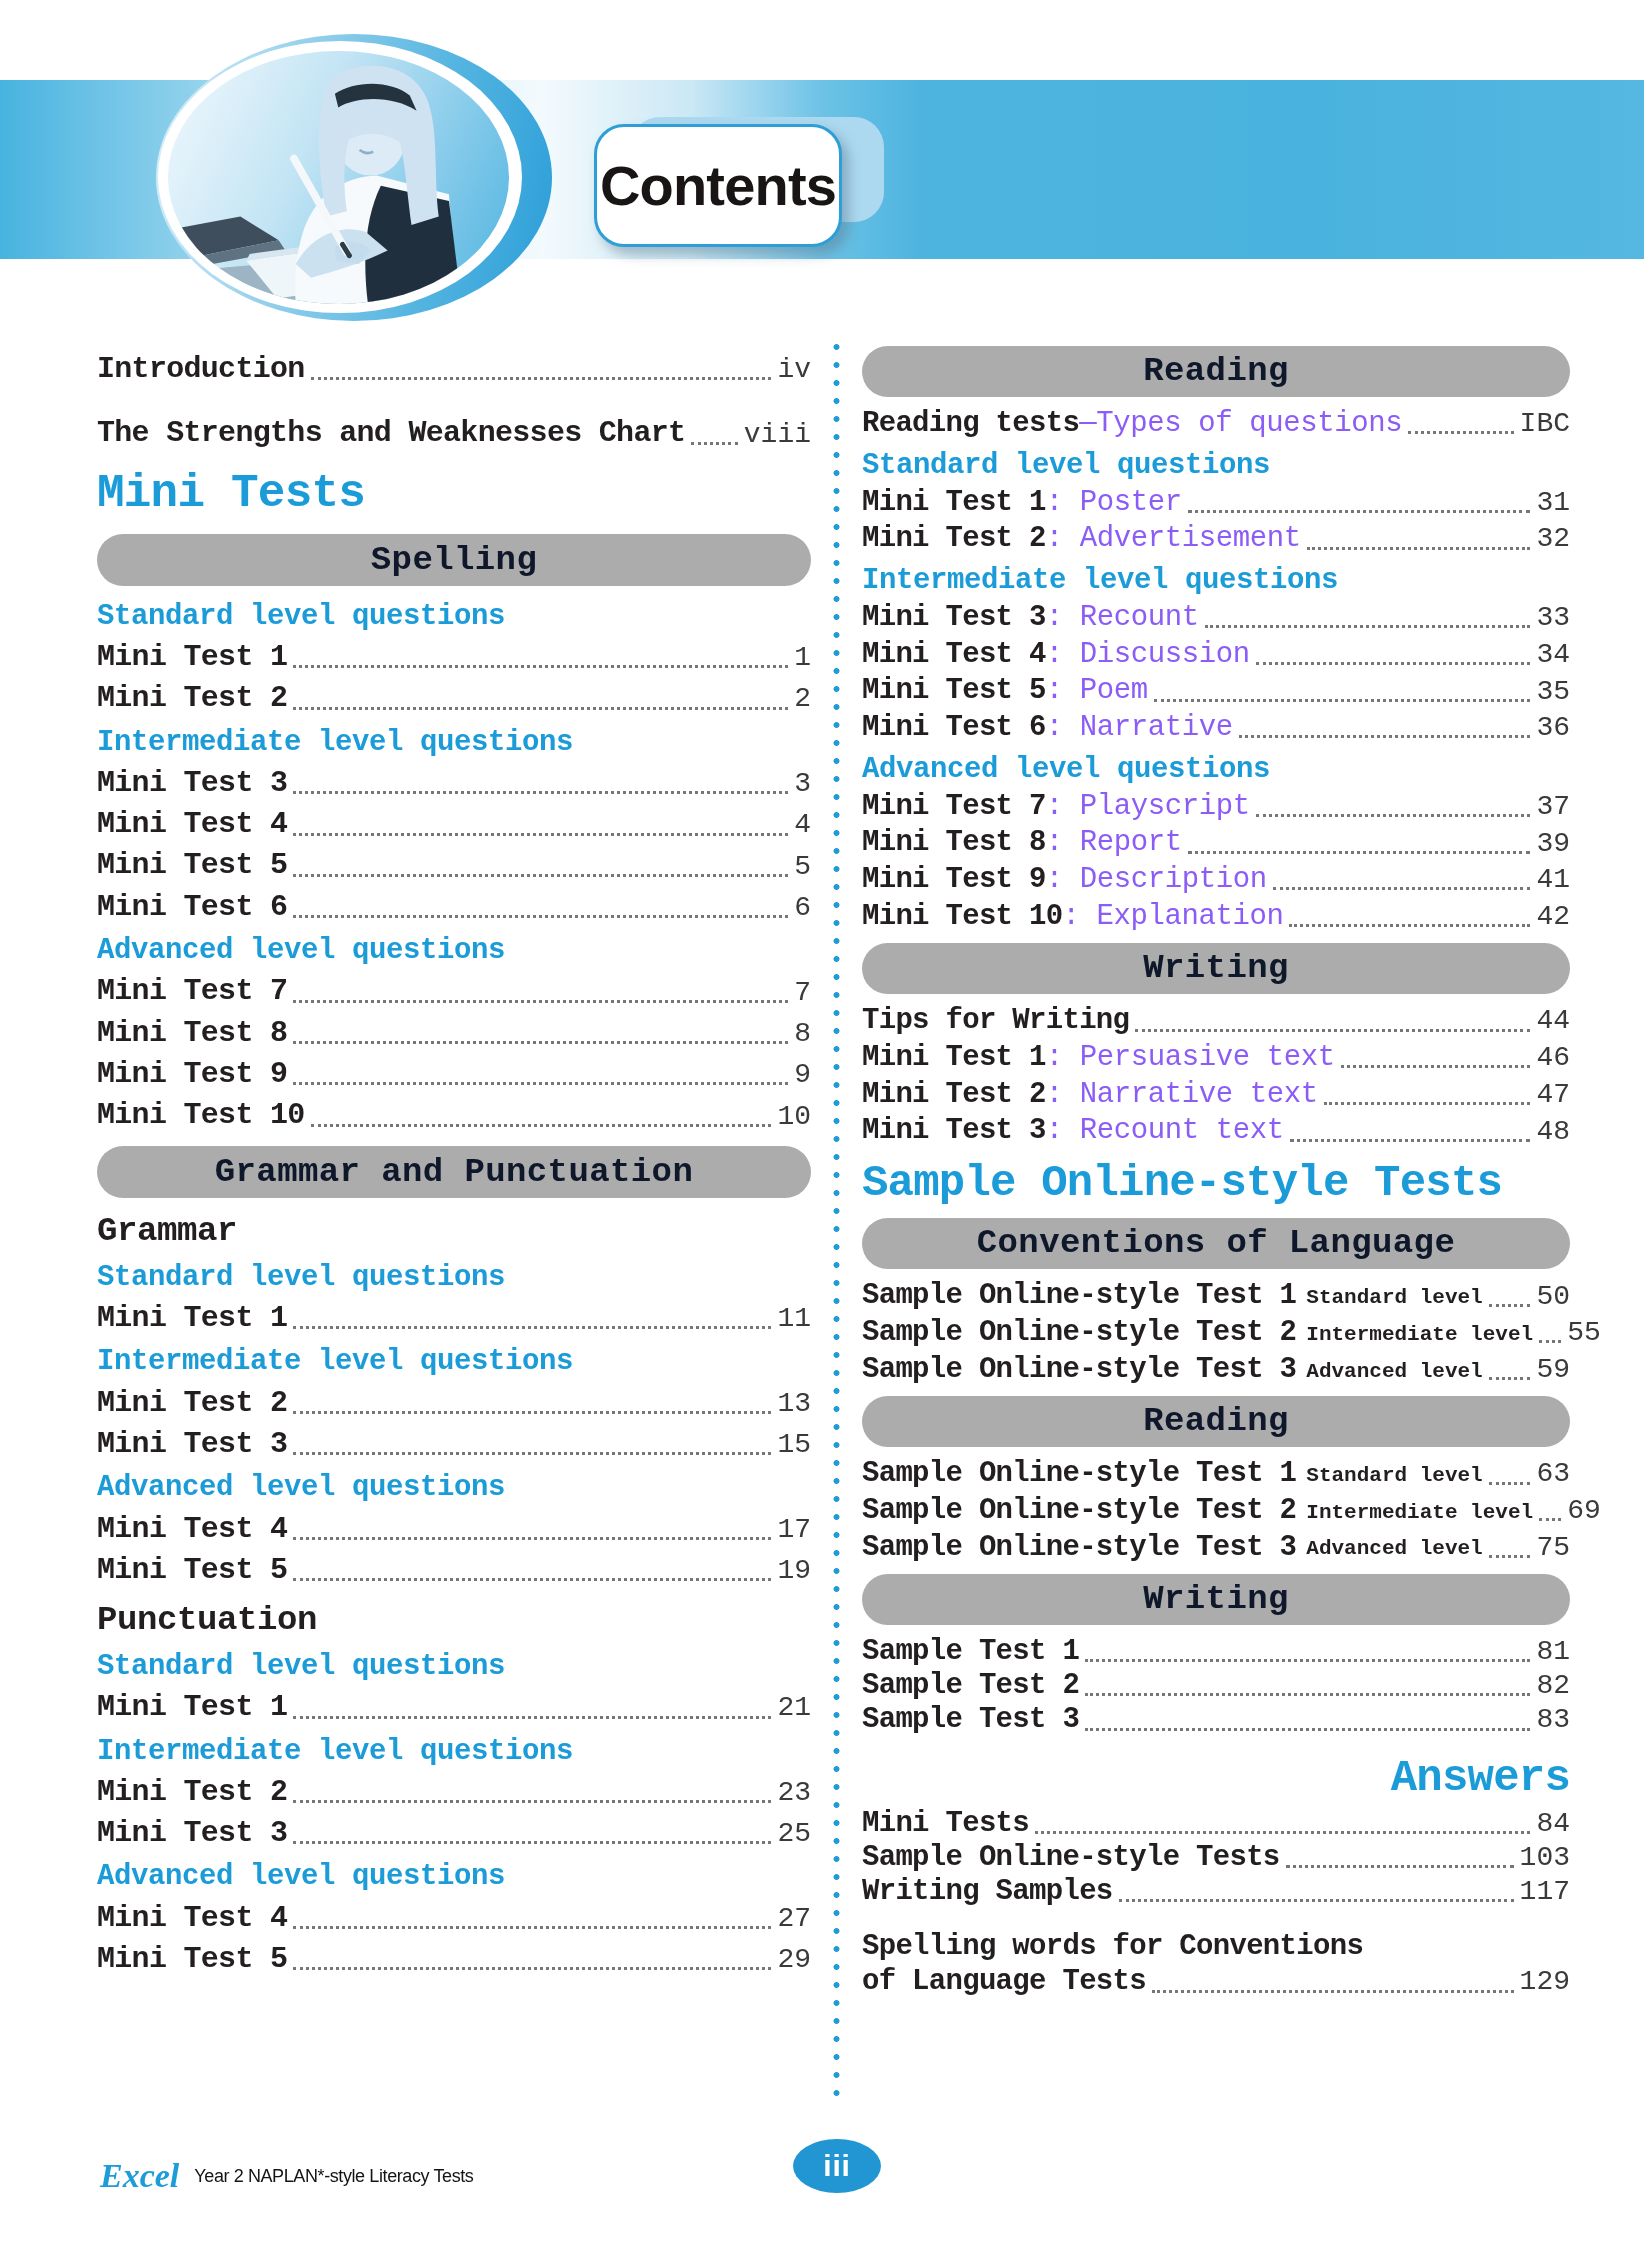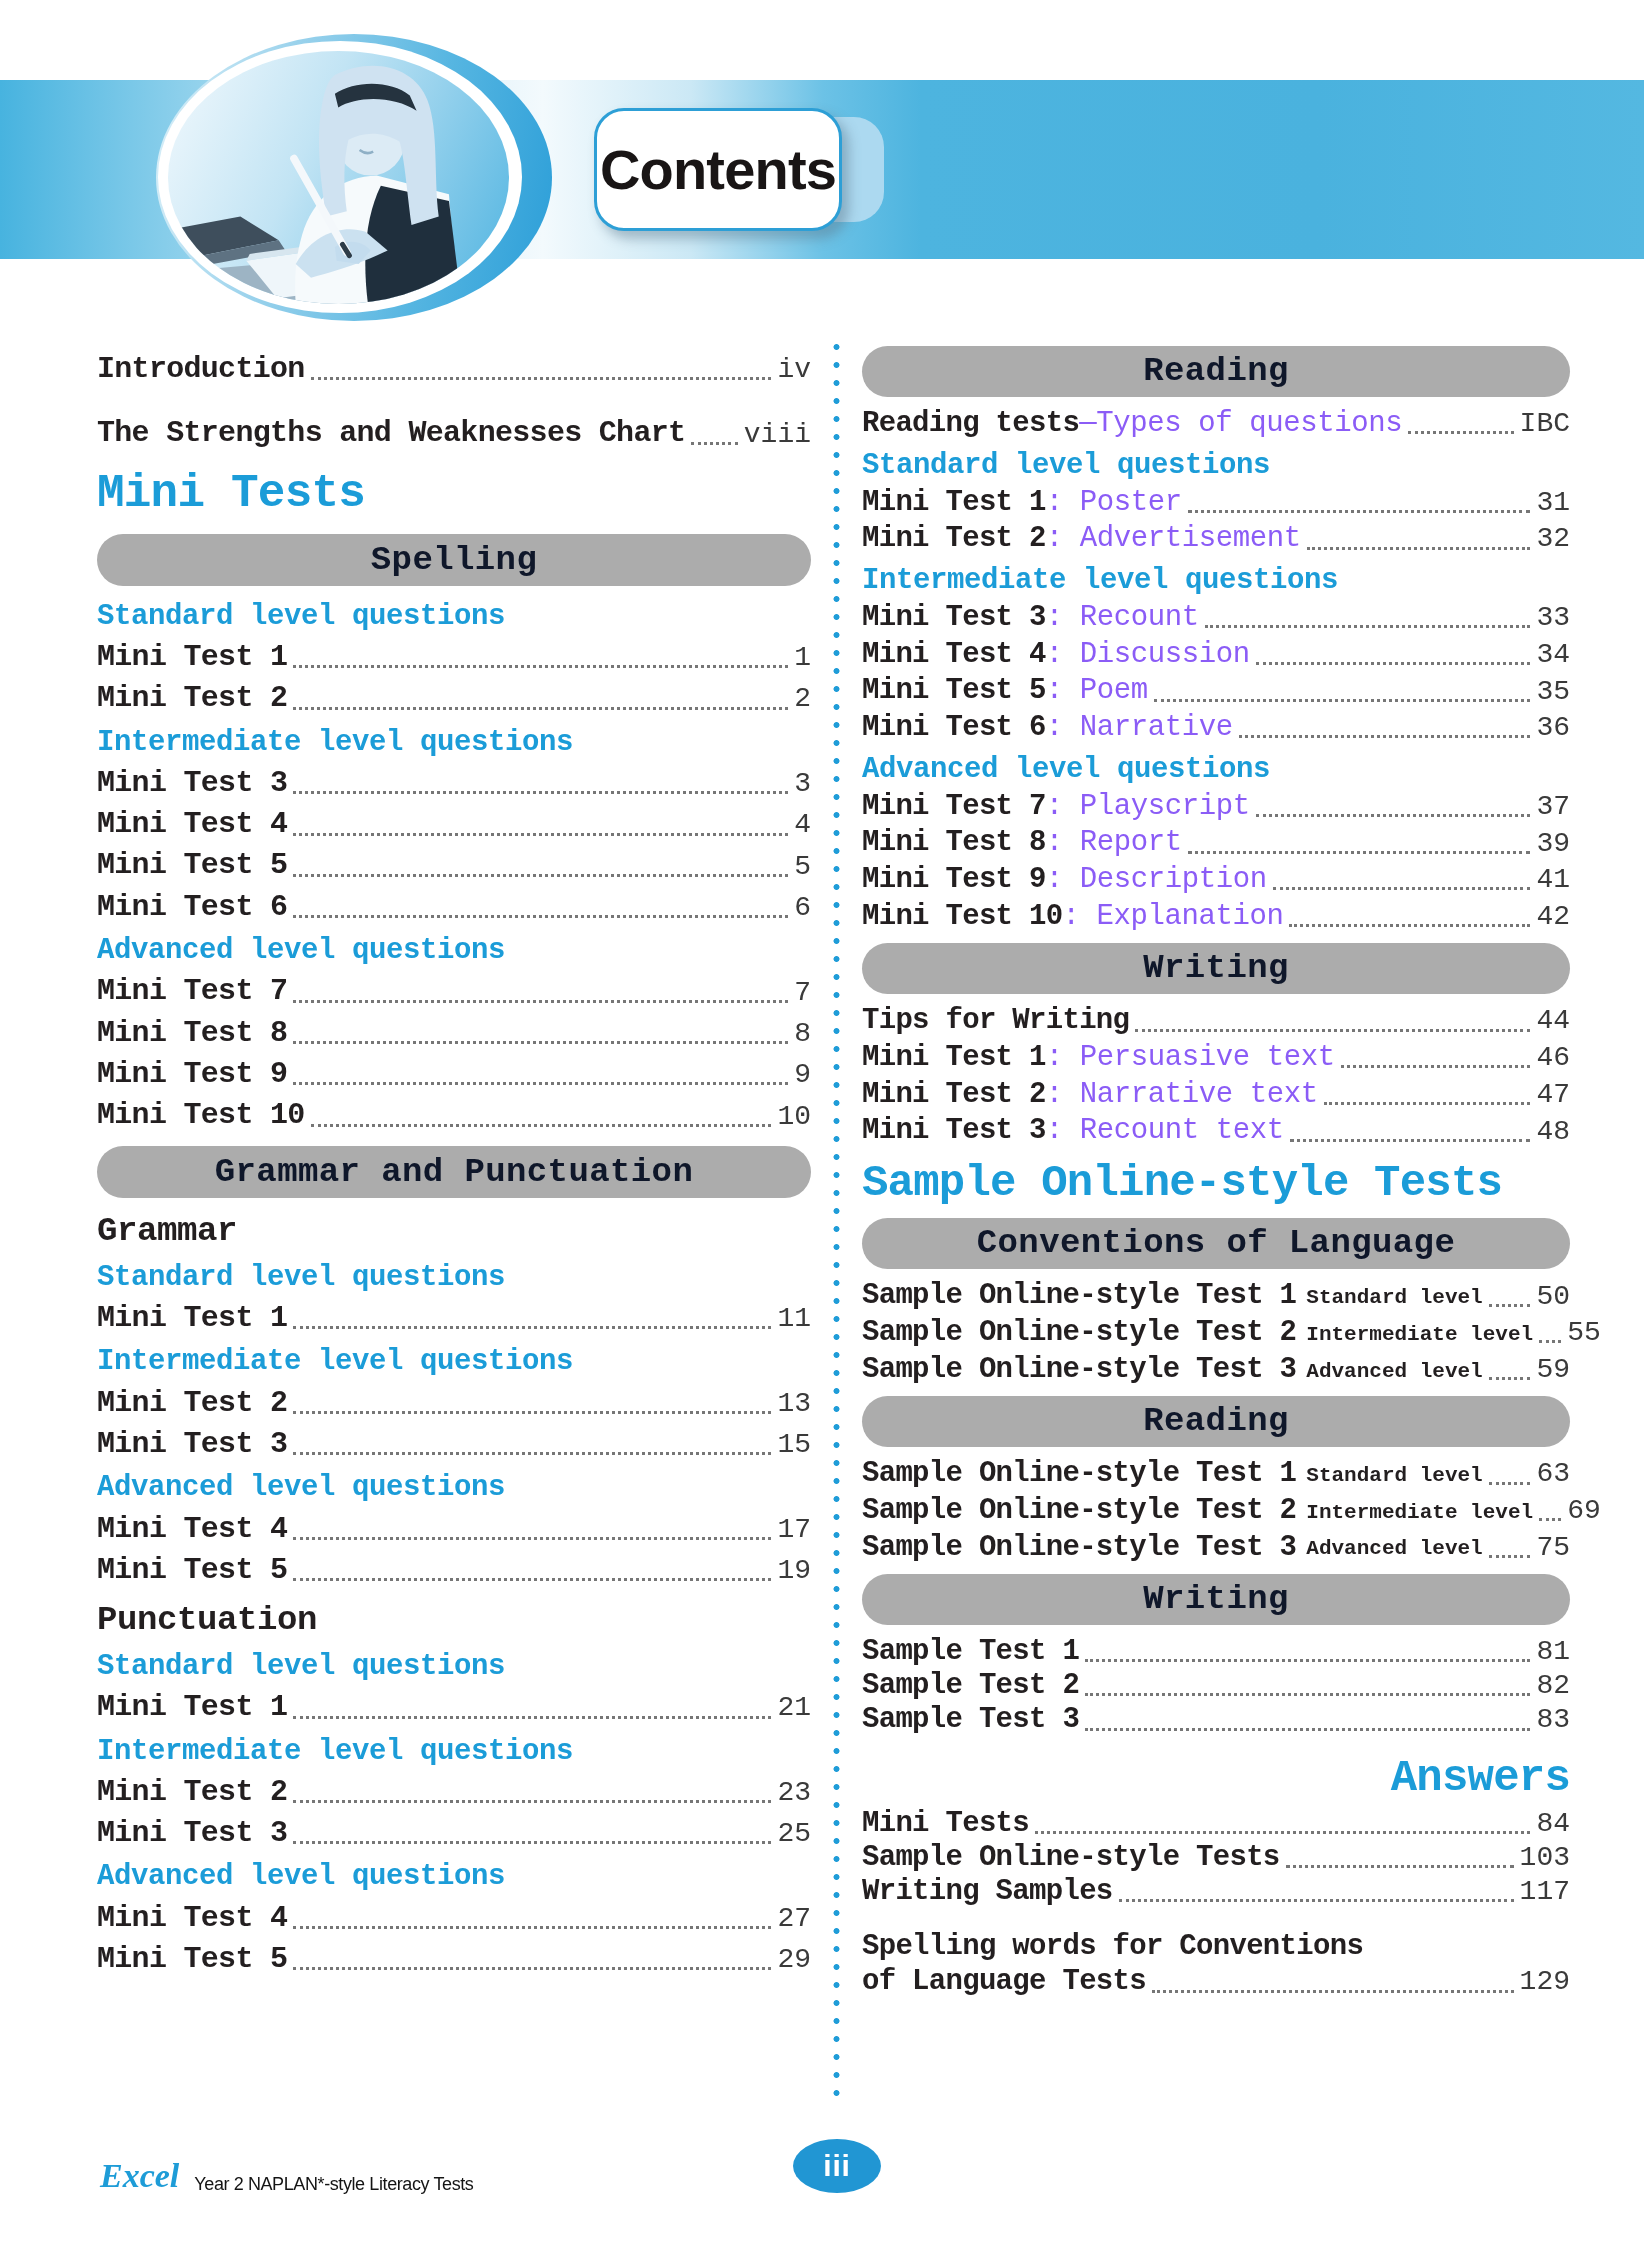--- a/index.html
+++ b/index.html
@@ -17,21 +17,21 @@
   .ph-outer{position:absolute;inset:0;border-radius:50%;
             background:linear-gradient(100deg,#DDF1F9 0%,#9AD2EC 32%,#55B5E1 68%,#2B9ED8 100%);}
   .ph-white{position:absolute;left:1.7px;top:6.8px;width:92%;height:95%;border-radius:50%;background:#ffffff;}
   .ph-img{position:absolute;left:12px;top:17px;width:86%;height:88%;border-radius:50%;overflow:hidden;
           background:linear-gradient(115deg,#F2F9FD 0%,#C2E4F4 40%,#63BCE4 90%);}
   .ph-img svg{width:100%;height:100%;display:block;}
 
   
   .contents-tab{position:absolute;left:630px;top:117px;width:254px;height:105px;border-radius:30px;
                 background:#ACD9F0;}
-  .contents-box{position:absolute;left:594px;top:108px;width:242px;height:117px;border-radius:30px;
+  .contents-box{position:absolute;left:594px;top:124px;width:242px;height:117px;border-radius:30px;
                 background:#ffffff;border:3.4px solid #2D9FD6;box-shadow:6.8px 7.6px 12px rgba(90,120,140,.45);
                 display:flex;align-items:center;justify-content:center;}
   .contents-box span{font-size:56px;font-weight:bold;letter-spacing:-0.8px;color:#191515;}
 
   
   .divider{position:absolute;left:833px;top:338px;width:6.8px;height:1765px;
            background-image:radial-gradient(circle,#1F9CD8 2.5px,rgba(0,0,0,0) 3.3px);
            background-size:6.8px 18px;background-repeat:repeat-y;background-position:center top;}
 
   
@@ -56,21 +56,21 @@
   .r-col .bighead{font-size:44px;margin:10px 0 3.4px;}
   .r-col .bighead.answers{margin-top:16px;text-align:right;}
   .banner{height:52px;border-radius:26px;background:#ACACAC;color:#0f172a;font-weight:bold;font-size:34px;
           display:flex;align-items:center;justify-content:center;margin:13.5px 0;letter-spacing:0.4px;}
   .r-col .banner{height:51px;margin:10px 0;}
   .spell-block{margin-top:22px;}
   .spell-block .line1{font-weight:bold;font-size:29px;letter-spacing:-0.7px;margin:0 0 1.7px;}
   .spell-block .row{margin:0;}
 
   
-  .footer{position:absolute;left:100px;top:2157px;display:flex;align-items:flex-end;}
+  .footer{position:absolute;left:100px;top:2157px;display:flex;align-items:center;}
   .brand{font-family:"Liberation Serif", serif;font-style:italic;font-weight:bold;
          font-size:34px;color:#1E9CD7;}
   .booktitle{font-size:18px;font-weight:normal;color:#141414;margin-left:15px;letter-spacing:-0.4px;}
   .page-badge{position:absolute;left:793px;top:2139px;width:88px;height:54px;border-radius:50%;
               background:#2196D3;display:flex;align-items:center;justify-content:center;}
   .page-badge span{color:#fff;font-weight:bold;font-size:30px;letter-spacing:0.8px;}
 </style>
 </head>
 <body>
 

